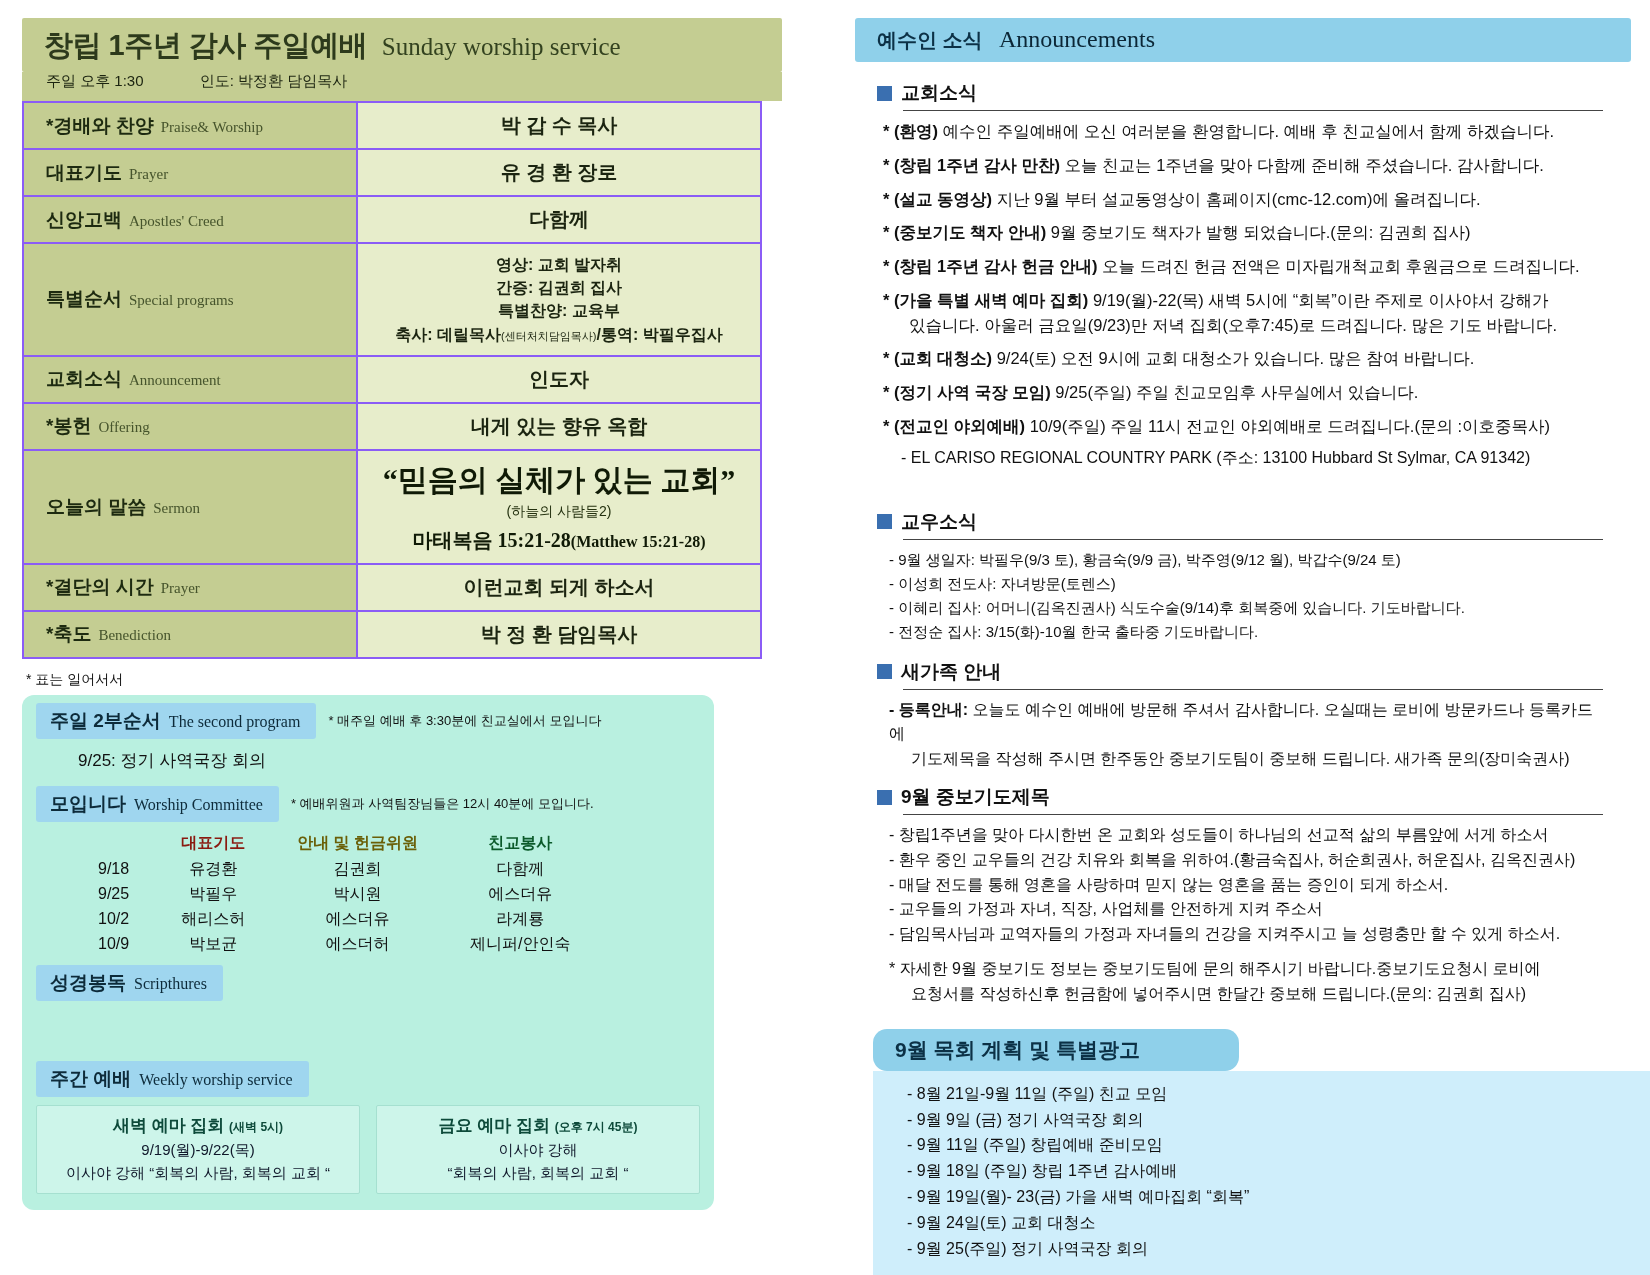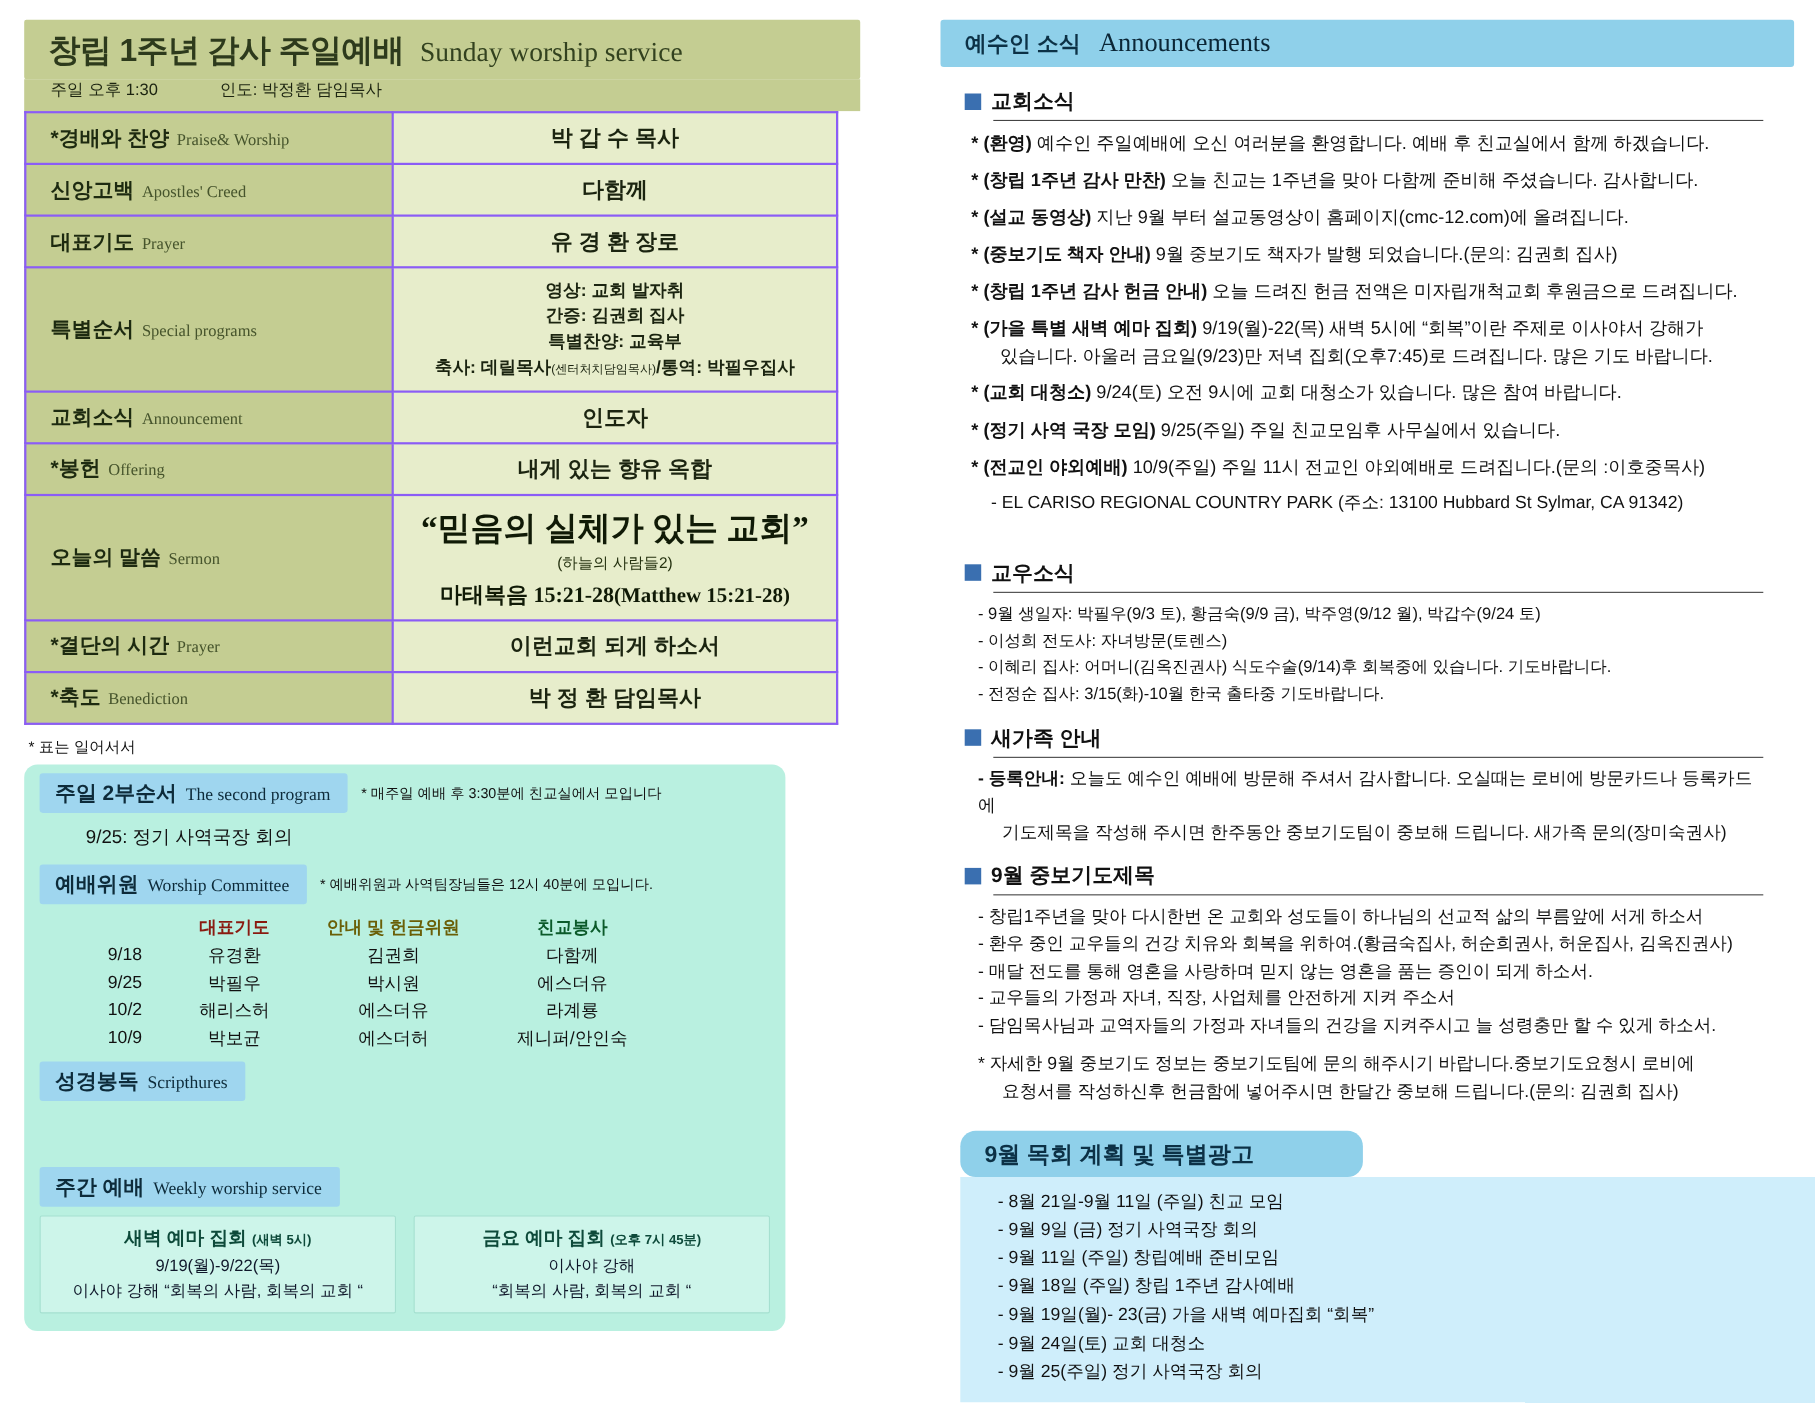--- a/index.html
+++ b/index.html
@@ -58,21 +58,21 @@
   .spec-line .tiny{font-size:11px;font-weight:normal;}
   .sermon-title{
     font-size:30px;font-weight:bold;color:#101a06;
     font-family:"Liberation Serif","DejaVu Serif",serif;
   }
   .sermon-sub{font-size:14px;font-weight:normal;color:#24310f;margin-top:2px;}
   .sermon-ref{
     font-size:20px;font-weight:bold;margin-top:6px;
     font-family:"Liberation Serif","DejaVu Serif",serif;color:#101a06;
   }
-  .sermon-ref .en{font-size:19px;text-align:center;}
+  .sermon-ref .en{font-size:16px;text-align:center;}
 
   .note-star{font-size:14px;color:#111;margin:12px 0 6px 4px;}
 
   
   .teal{
     background:#b9f0e0;width:692px;padding:4px 0 16px 0;position:relative;
     border-radius:12px;
   }
   .pill{
     display:inline-block;background:#9fd6ef;
@@ -164,29 +164,29 @@
     <table class="order">
       <tbody>
           <tr>
         <td class="lbl">
           <span class="ko">*경배와 찬양</span><span class="en">Praise&amp; Worship</span>
         </td>
         <td class="val">박 갑 수 목사</td>
       </tr>
       <tr>
         <td class="lbl">
+          <span class="ko">대표기도</span><span class="en">Prayer</span>
+        </td>
+        <td class="val">유 경 환 장로</td>
+      </tr>
+      <tr>
+        <td class="lbl">
           <span class="ko">신앙고백</span><span class="en">Apostles' Creed</span>
         </td>
         <td class="val">다함께</td>
-      </tr>
-      <tr>
-        <td class="lbl">
-          <span class="ko">대표기도</span><span class="en">Prayer</span>
-        </td>
-        <td class="val">유 경 환 장로</td>
       </tr>
 
       <tr>
         <td class="lbl">
           <span class="ko">특별순서</span><span class="en">Special programs</span>
         </td>
         <td class="val">
           <div class="spec-line">영상: 교회 발자취</div>
           <div class="spec-line">간증: 김권희 집사</div>
           <div class="spec-line">특별찬양: 교육부</div>
@@ -246,21 +246,21 @@
           <span class="ko">주일 2부순서</span><span class="en">The second program</span>
         </span>
         <span class="side-note">* 매주일 예배 후 3:30분에 친교실에서 모입니다</span>
       </div>
       <div class="teal-lines">
         <div>9/25: 정기 사역국장 회의</div>
       </div>
 
       <div class="row-head">
         <span class="pill">
-          <span class="ko">예배위원</span><span class="en">Worship Committee</span>
+          <span class="ko">모입니다</span><span class="en">Worship Committee</span>
         </span>
         <span class="side-note">* 예배위원과 사역팀장님들은 12시 40분에 모입니다.</span>
       </div>
 
       <table class="comm">
         <tbody>
             <tr>
           <th></th>
           <th class="c1">대표기도</th>
           <th class="c2">안내 및 헌금위원</th>

